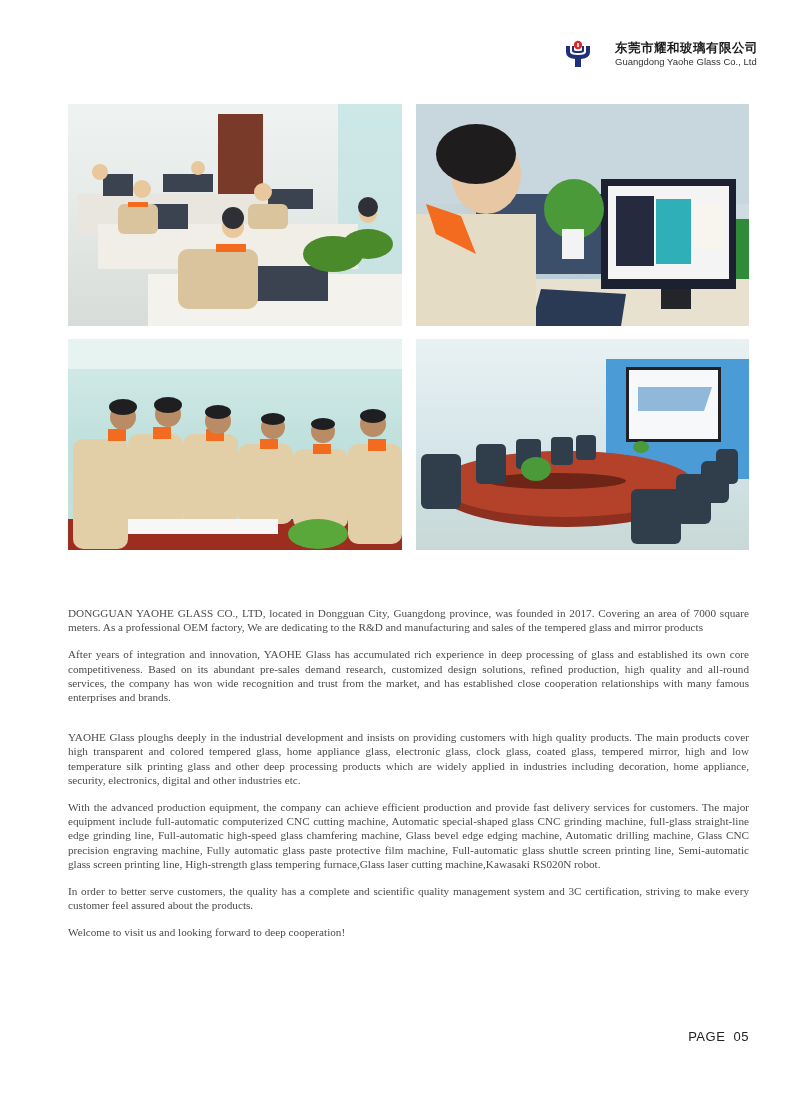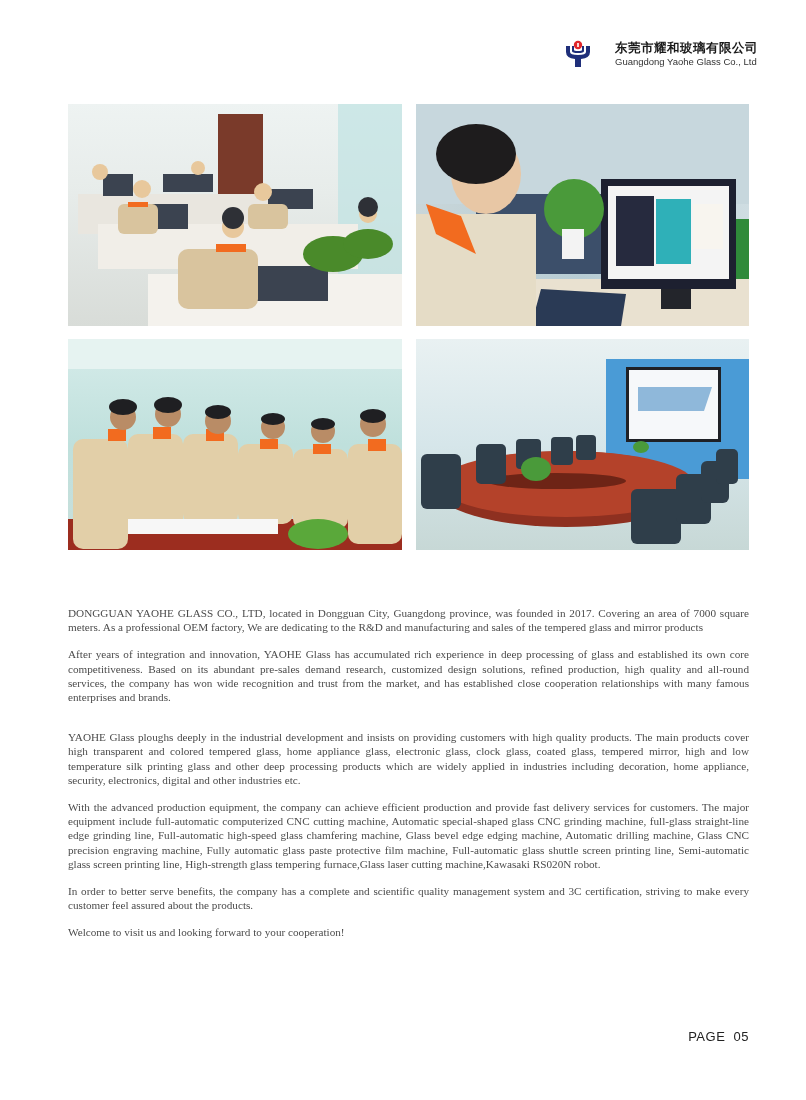--- a/index.html
+++ b/index.html
@@ -170,17 +170,17 @@
     <ellipse cx="120" cy="130" rx="15" ry="12" fill="#4a9a3a"></ellipse>
     <ellipse cx="225" cy="108" rx="8" ry="6" fill="#4a9a3a"></ellipse>
   </svg>
 </div>
 
 <div class="content">
   <p>DONGGUAN YAOHE GLASS CO., LTD, located in Dongguan City, Guangdong province, was founded in 2017. Covering an area of 7000 square meters. As a professional OEM factory, We are dedicating to the R&amp;D and manufacturing and sales of the tempered glass and mirror products</p>
   <p>After years of integration and innovation, YAOHE Glass has accumulated rich experience in deep processing of glass and established its own core competitiveness. Based on its abundant pre-sales demand research, customized design solutions, refined production, high quality and all-round services, the company has won wide recognition and trust from the market, and has established close cooperation relationships with many famous enterprises and brands.</p>
   <p class="gap">YAOHE Glass ploughs deeply in the industrial development and insists on providing customers with high quality products. The main products cover high transparent and colored tempered glass, home appliance glass, electronic glass, clock glass, coated glass, tempered mirror, high and low temperature silk printing glass and other deep processing products which are widely applied in industries including decoration, home appliance, security, electronics, digital and other industries etc.</p>
   <p>With the advanced production equipment, the company can achieve efficient production and provide fast delivery services for customers. The major equipment include full-automatic computerized CNC cutting machine, Automatic special-shaped glass CNC grinding machine, full-glass straight-line edge grinding line, Full-automatic high-speed glass chamfering machine, Glass bevel edge edging machine, Automatic drilling machine, Glass CNC precision engraving machine, Fully automatic glass paste protective film machine, Full-automatic glass shuttle screen printing line, Semi-automatic glass screen printing line, High-strength glass tempering furnace,Glass laser cutting machine,Kawasaki RS020N robot.</p>
-  <p>In order to better serve benefits, the company has a complete and scientific quality management system and 3C certification, striving to make every customer feel assured about the products.</p>
-  <p>Welcome to visit us and looking forward to your cooperation!</p>
+  <p>In order to better serve customers, the quality has a complete and scientific quality management system and 3C certification, striving to make every customer feel assured about the products.</p>
+  <p>Welcome to visit us and looking forward to deep cooperation!</p>
 </div>
 
 <div class="page-num" style="white-space: pre;">PAGE  05</div>
 
 </body></html>

